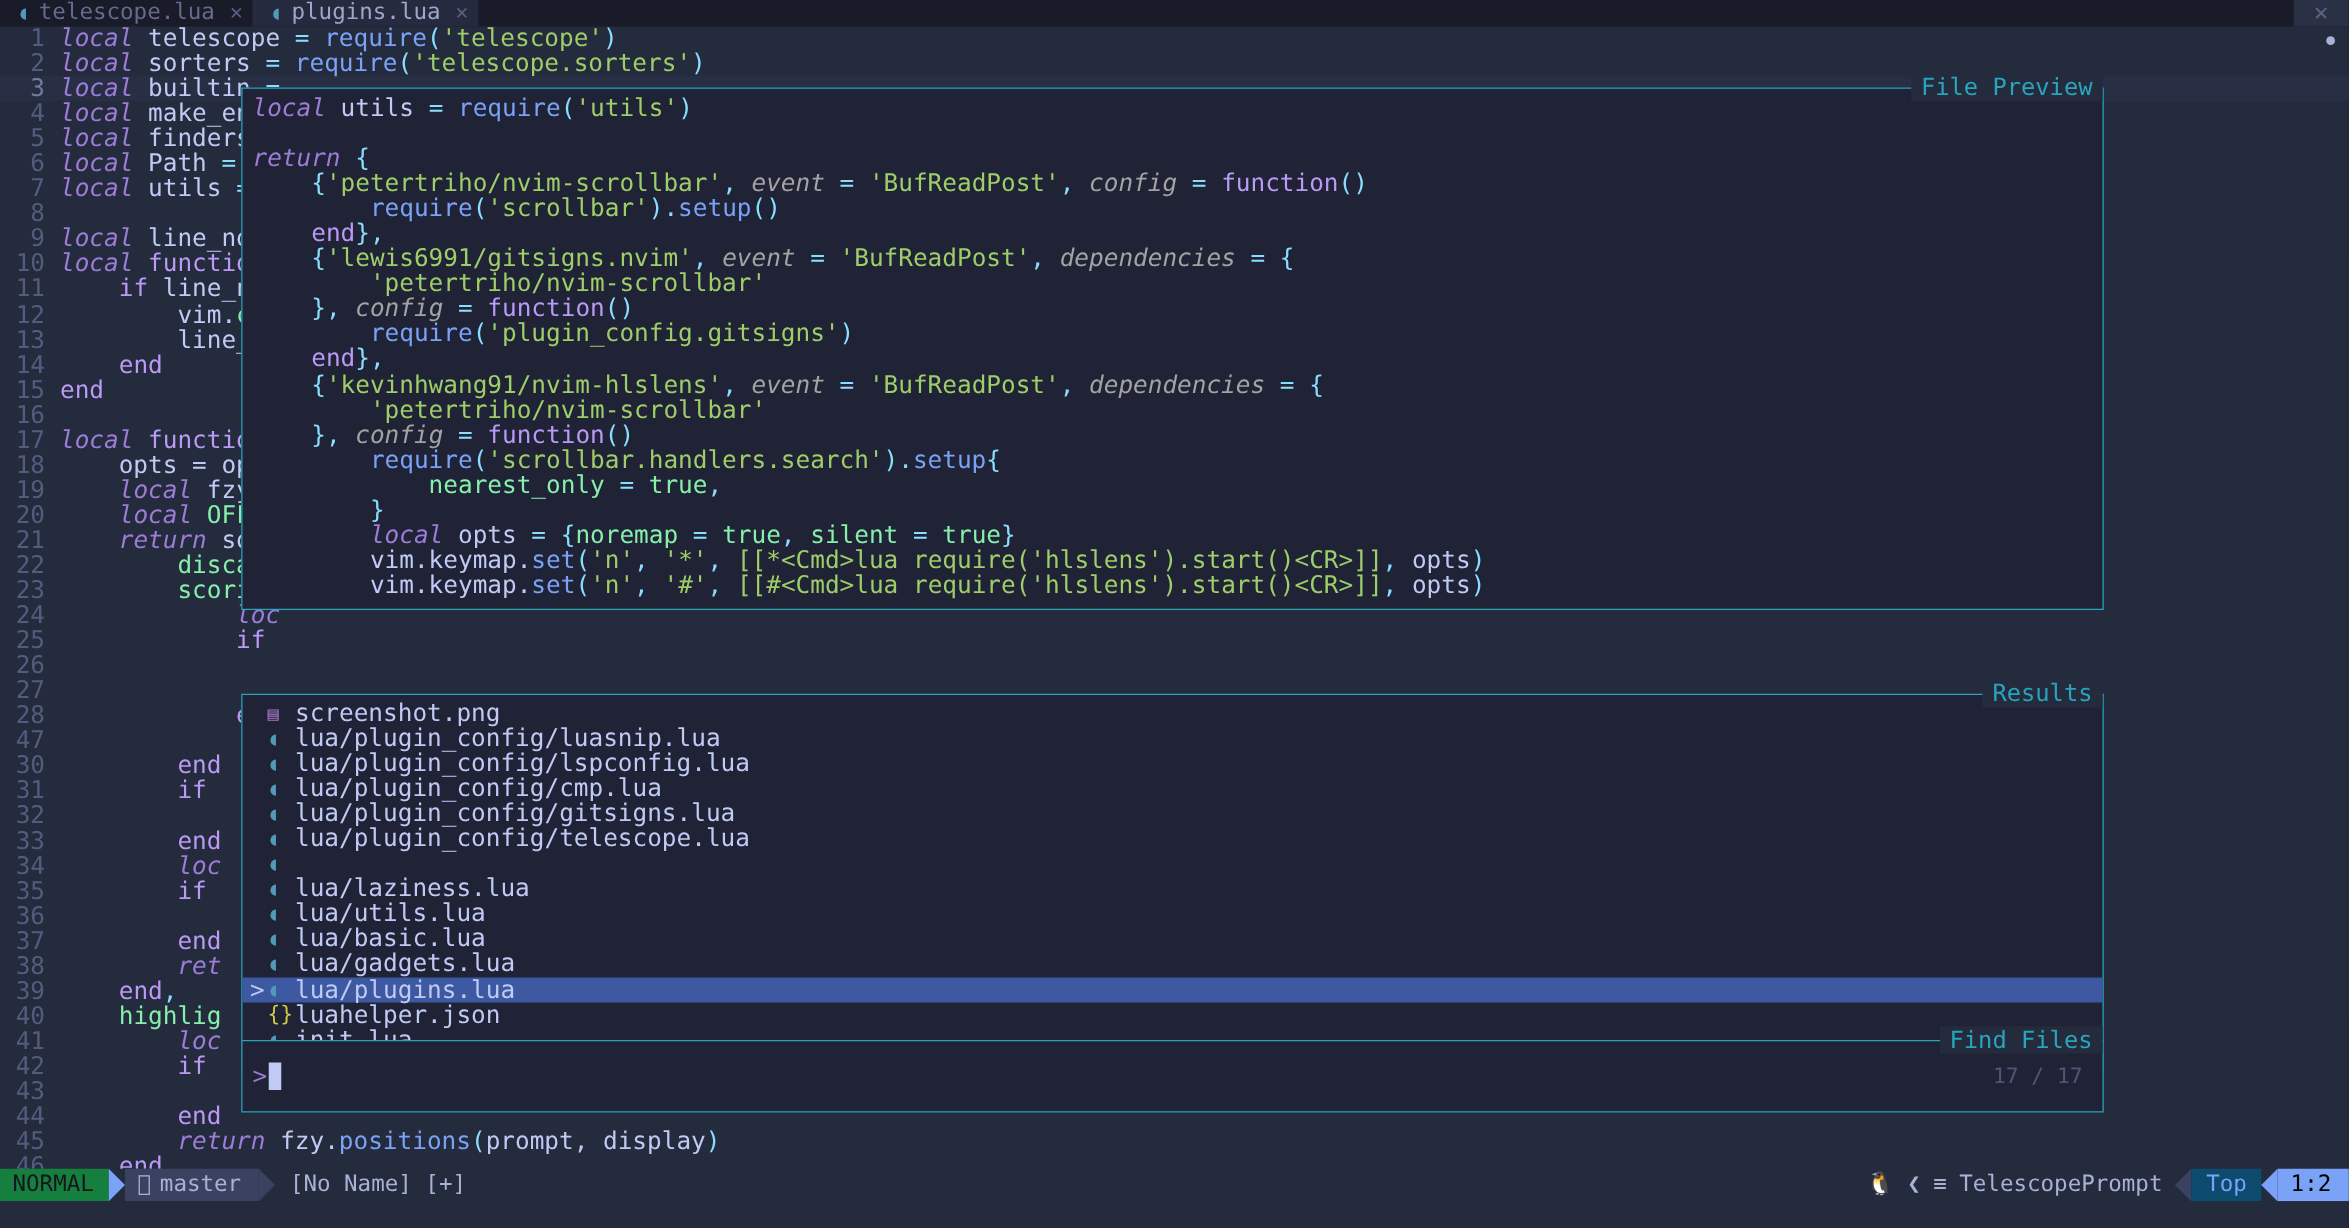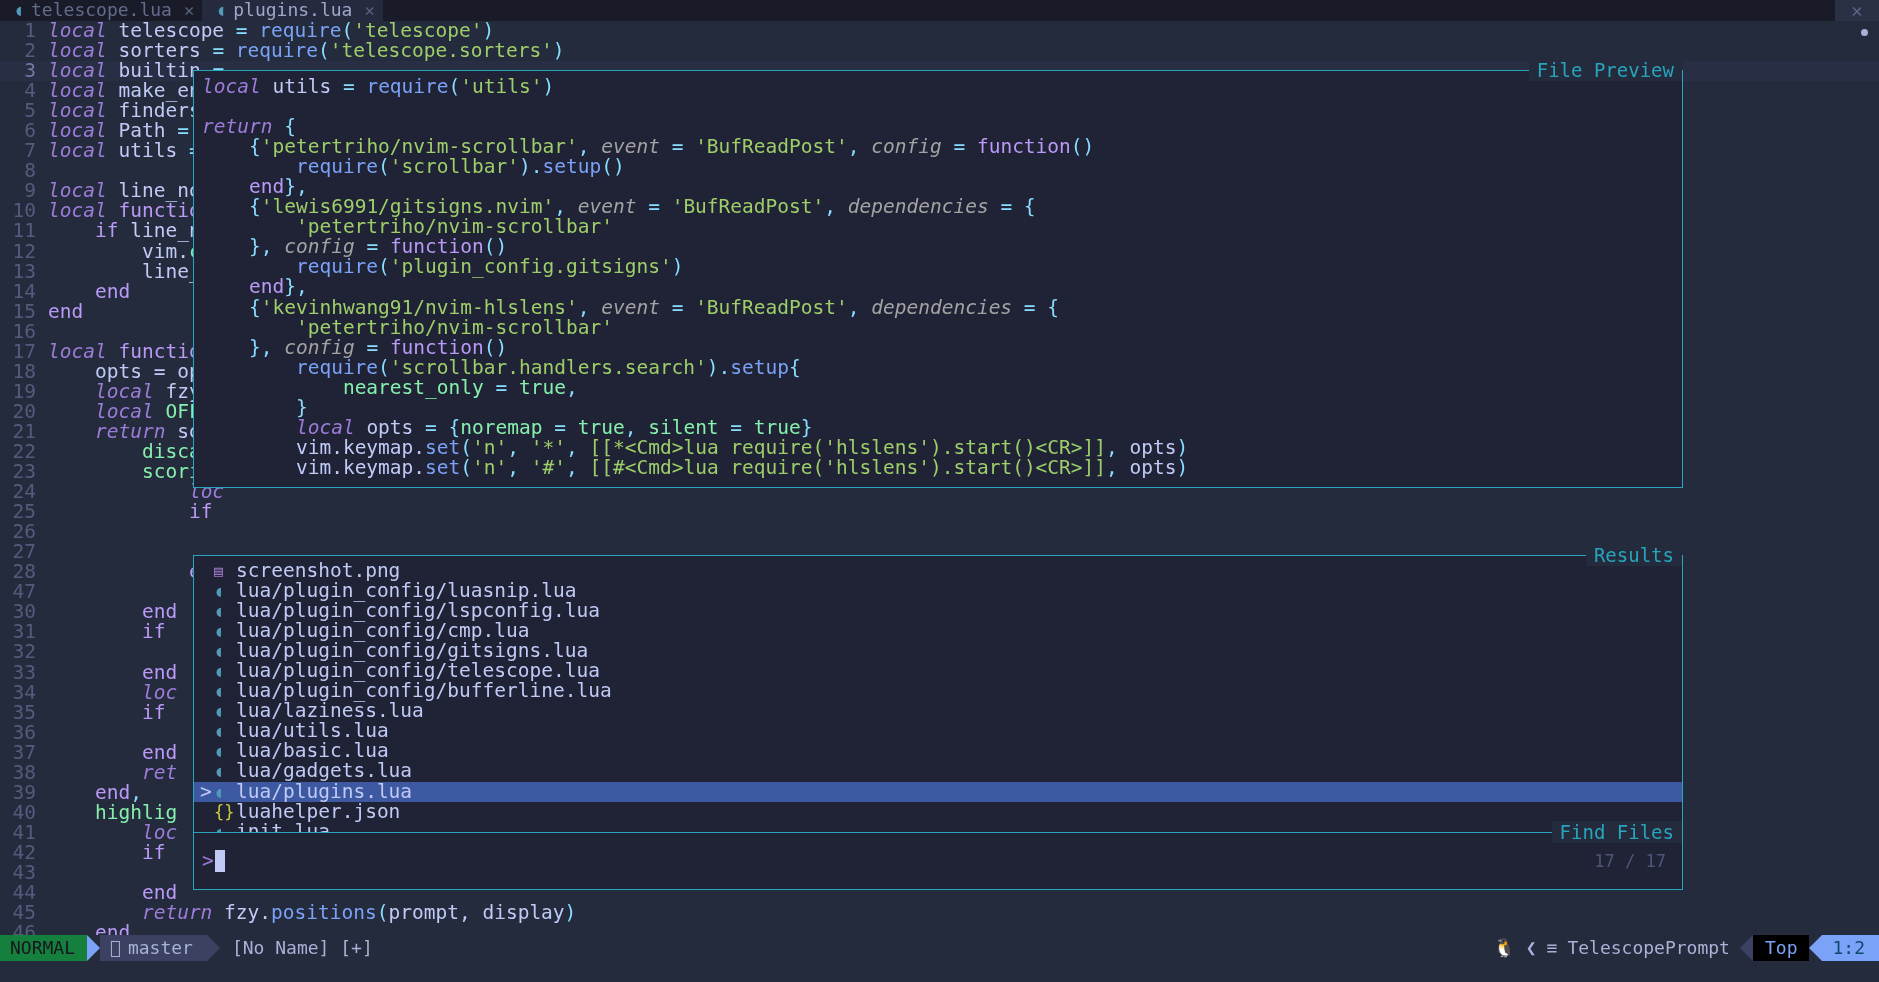--- a/index.html
+++ b/index.html
@@ -230,28 +230,28 @@
   .sl-file { padding: 0 12px; color: #A9B1D6; }
   .sl-spacer { flex: 1; }
   .sl-icons { gap: 10px; padding: 0 10px; color: #A9B1D6; }
   .sl-ft { color: #A9B1D6; padding-right: 10px; }
   .sl-arrow-c {
     width: 0; height: 0;
     border-top: 13px solid transparent;
     border-bottom: 13px solid transparent;
     border-right: 13px solid #3B4261;
   }
-  .sl-pos { background: #000000; color: #7AA2F7; padding: 0 12px; }
+  .sl-pos { background: #0c4a6e; color: #7AA2F7; padding: 0 12px; }
   .sl-arrow-d {
     width: 0; height: 0;
     border-top: 13px solid transparent;
     border-bottom: 13px solid transparent;
     border-right: 13px solid #7AA2F7;
   }
-  .sl-loc { background: #7AA2F7; color: #0c4a6e; padding: 0 14px 0 10px; }
+  .sl-loc { background: #7AA2F7; color: #000000; padding: 0 14px 0 10px; }
   #cmdline {
     position: absolute;
     left: 0; bottom: 0;
     width: 1879px; height: 21px;
     background: #242B3D;
     z-index: 40;
   }
 </style>
 </head>
 <body>
@@ -353,21 +353,21 @@
   <div class="float-title">
     <span>Results</span>
   </div>
   <div id="results-body">
       <div class="rrow"><span class="rsel-marker"> </span><span class="ricon png">▤</span><span>screenshot.png</span></div>
       <div class="rrow"><span class="rsel-marker"> </span><span class="ricon lua">◖</span><span>lua/plugin_config/luasnip.lua</span></div>
       <div class="rrow"><span class="rsel-marker"> </span><span class="ricon lua">◖</span><span>lua/plugin_config/lspconfig.lua</span></div>
       <div class="rrow"><span class="rsel-marker"> </span><span class="ricon lua">◖</span><span>lua/plugin_config/cmp.lua</span></div>
       <div class="rrow"><span class="rsel-marker"> </span><span class="ricon lua">◖</span><span>lua/plugin_config/gitsigns.lua</span></div>
       <div class="rrow"><span class="rsel-marker"> </span><span class="ricon lua">◖</span><span>lua/plugin_config/telescope.lua</span></div>
-      <div class="rrow"><span class="rsel-marker"> </span><span class="ricon lua">◖</span><span>lua/plugin_config/bufferline.lua</span></div>
+      <div class="rrow"><span class="rsel-marker"> </span><span class="ricon lua">◖</span></div>
       <div class="rrow"><span class="rsel-marker"> </span><span class="ricon lua">◖</span><span>lua/laziness.lua</span></div>
       <div class="rrow"><span class="rsel-marker"> </span><span class="ricon lua">◖</span><span>lua/utils.lua</span></div>
       <div class="rrow"><span class="rsel-marker"> </span><span class="ricon lua">◖</span><span>lua/basic.lua</span></div>
       <div class="rrow"><span class="rsel-marker"> </span><span class="ricon lua">◖</span><span>lua/gadgets.lua</span></div>
       <div class="rrow sel"><span class="rsel-marker">&gt;</span><span class="ricon lua">◖</span><span>lua/plugins.lua</span></div>
       <div class="rrow"><span class="rsel-marker"> </span><span class="ricon json">{}</span><span>luahelper.json</span></div>
       <div class="rrow"><span class="rsel-marker"> </span><span class="ricon lua">◖</span><span>init.lua</span></div>
     </div>
 </div>
 

